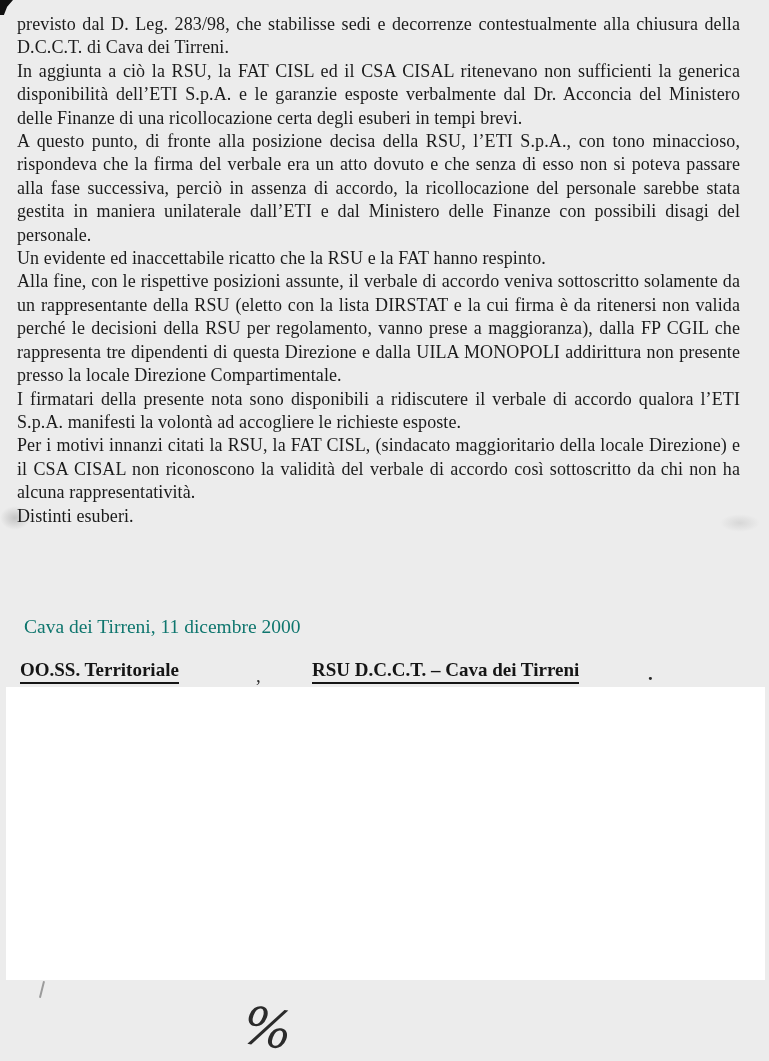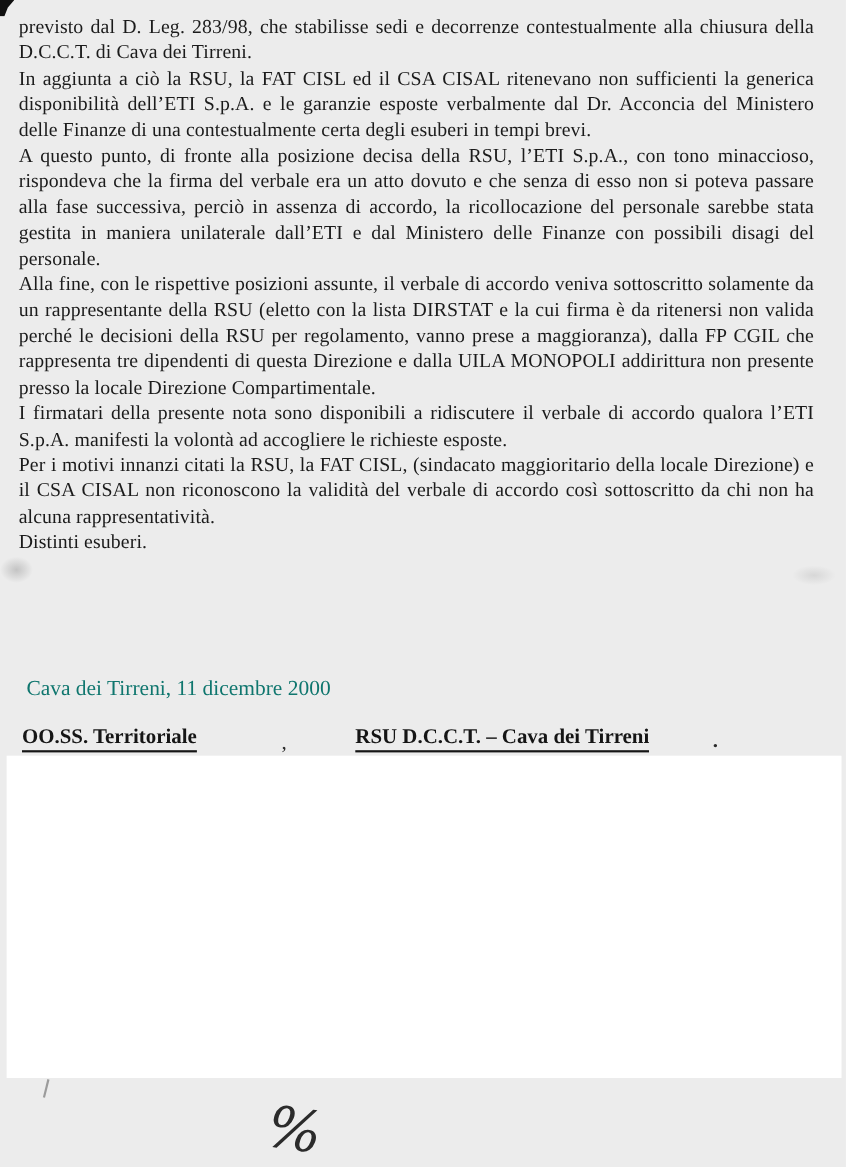--- a/index.html
+++ b/index.html
@@ -68,21 +68,21 @@
     font-weight: bold;
     color: #151515;
   }
   .sig-row .sig {
     position: absolute;
     border-bottom: 2px solid #151515;
     padding-bottom: 1px;
     white-space: nowrap;
   }
   .sig-left  { left: 20px; }
-  .sig-right { left: 323px; }
+  .sig-right { left: 312px; }
   .sig-comma {
     position: absolute;
     left: 256px; top: 6px;
     font-weight: normal;
     color: #2a2a2a;
   }
   .sig-dot {
     position: absolute;
     left: 648px; top: 4px;
     color: #2a2a2a;
@@ -118,22 +118,23 @@
 <body>
 
 <div class="page">
 
   <div class="corner-mark"></div>
   <div class="smudge"></div>
   <div class="smudge2"></div>
 
   <div class="text-block">
     <p>previsto dal D. Leg. 283/98, che stabilisse sedi e decorrenze contestualmente alla chiusura della D.C.C.T. di Cava dei Tirreni.</p>
-    <p>In aggiunta a ciò la RSU, la FAT CISL ed il CSA CISAL ritenevano non sufficienti la generica disponibilità dell’ETI S.p.A. e le garanzie esposte verbalmente dal Dr. Acconcia del Ministero delle Finanze di una contestualmente certa degli esuberi in tempi brevi.</p>
+    <p>In aggiunta a ciò la RSU, la FAT CISL ed il CSA CISAL ritenevano non sufficienti la generica disponibilità dell’ETI S.p.A. e le garanzie esposte verbalmente dal Dr. Acconcia del Ministero delle Finanze di una ricollocazione certa degli esuberi in tempi brevi.</p>
     <p>A questo punto, di fronte alla posizione decisa della RSU, l’ETI S.p.A., con tono minaccioso, rispondeva che la firma del verbale era un atto dovuto e che senza di esso non si poteva passare alla fase successiva, perciò in assenza di accordo, la ricollocazione del personale sarebbe stata gestita in maniera unilaterale dall’ETI e dal Ministero delle Finanze con possibili disagi del personale.</p>
+    <p>Un evidente ed inaccettabile ricatto che la RSU e la FAT hanno respinto.</p>
     <p>Alla fine, con le rispettive posizioni assunte, il verbale di accordo veniva sottoscritto solamente da un rappresentante della RSU (eletto con la lista DIRSTAT e la cui firma è da ritenersi non valida perché le decisioni della RSU per regolamento, vanno prese a maggioranza), dalla FP CGIL che rappresenta tre dipendenti di questa Direzione e dalla UILA MONOPOLI addirittura non presente presso la locale Direzione Compartimentale.</p>
     <p>I firmatari della presente nota sono disponibili a ridiscutere il verbale di accordo qualora l’ETI S.p.A. manifesti la volontà ad accogliere le richieste esposte.</p>
     <p>Per i motivi innanzi citati la RSU, la FAT CISL, (sindacato maggioritario della locale Direzione) e il CSA CISAL non riconoscono la validità del verbale di accordo così sottoscritto da chi non ha alcuna rappresentatività.</p>
     <p>Distinti esuberi.</p>
   </div>
 
   <p class="dateline">Cava dei Tirreni, 11 dicembre 2000</p>
 
   <div class="sig-row">
     <span class="sig sig-left">OO.SS. Territoriale</span>

